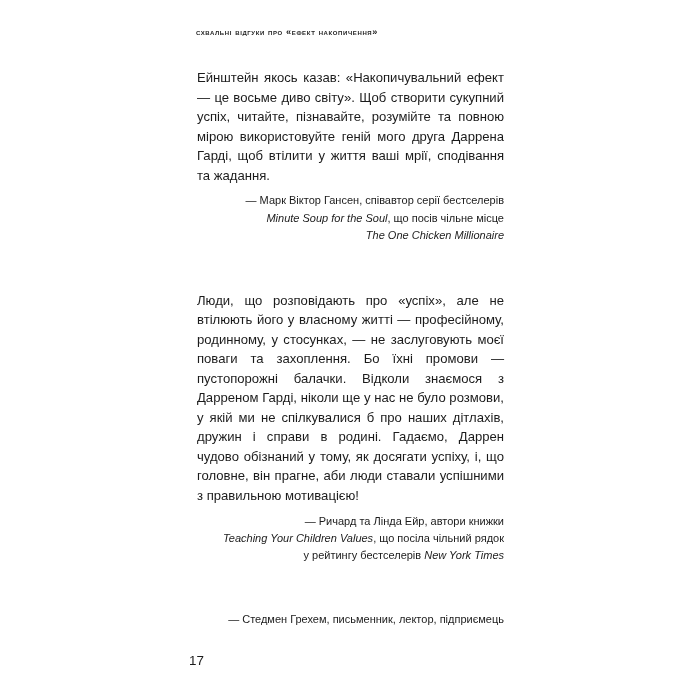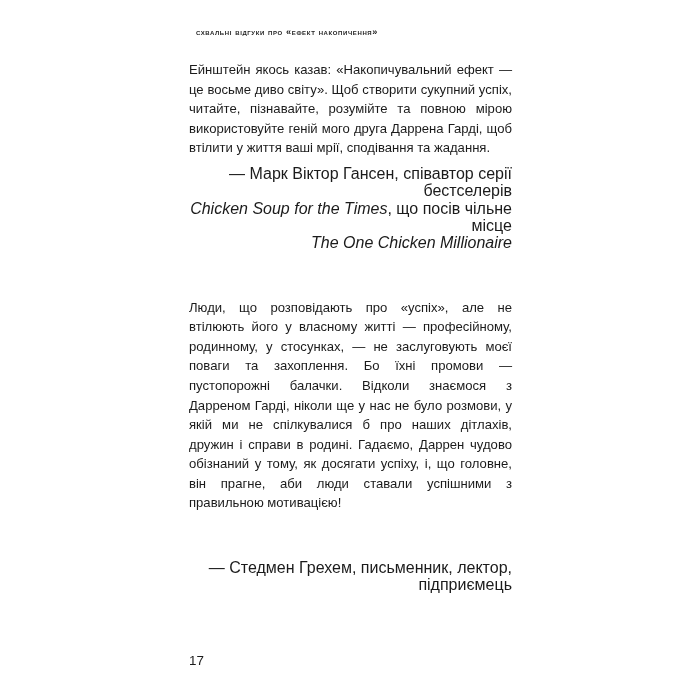--- a/index.html
+++ b/index.html
@@ -58,36 +58,36 @@
     margin: 0;
     font-weight: 400;
     hyphens: manual;
   }
 
   .para + .attrib {
     margin-top: 7px;
   }
 
   .attrib {
-    font-size: 16px;
+    font-size: 11px;
     line-height: 17.4px;
     text-align: right;
     color: #1b1b1b;
     margin: 0;
     font-weight: 400;
   }
   .attrib i, .attrib em {
     font-style: italic;
   }
   .attrib .ln {
     display: block;
   }
 
   .block {
-    margin: 0;
+    margin: 8px;
   }
   .block.b2 { margin-top: 46px; }
   .block.b3 { margin-top: 46px; }
 
   
   .folio {
     position: absolute;
     left: 189px;
     top: 652px;
     font-size: 13.4px;
@@ -102,27 +102,32 @@
 <div class="page">
 
   <div class="running-header">Схвальні відгуки про «Ефект накопичення»</div>
 
   <div class="column">
 
     <div class="block b1">
       <p class="para">Ейнштейн якось казав: «Накопичувальний ефект — це восьме диво світу». Щоб створити сукупний успіх, читайте, пізнавайте, розумійте та повною мірою використовуйте геній мого друга Даррена Гарді, щоб втілити у життя ваші мрії, сподівання та жадання.</p>
       <div class="attrib">
         <span class="ln">— Марк Віктор Гансен, співавтор серії бестселерів</span>
-        <span class="ln"><i>Chicken Soup for the Times</i>, що посів чільне місце</span>
+        <span class="ln"><i>Minute Soup for the Soul</i>, що посів чільне місце</span>
         <span class="ln"><i>The One Chicken Millionaire</i></span>
       </div>
     </div>
 
     <div class="block b2">
       <p class="para">Люди, що розповідають про «успіх», але не втілюють його у власному житті — професійному, родинному, у стосунках, — не заслуговують моєї поваги та захоплення. Бо їхні промови — пустопорожні балачки. Відколи знаємося з Дарреном Гарді, ніколи ще у нас не було розмови, у якій ми не спілкувалися б про наших дітлахів, дружин і справи в родині. Гадаємо, Даррен чудово обізнаний у тому, як досягати успіху, і, що головне, він прагне, аби люди ставали успішними з правильною мотивацією!</p>
+      <div class="attrib">
+        <span class="ln">— Ричард та Лінда Ейр, автори книжки</span>
+        <span class="ln"><i>Teaching Your Children Values</i>, що посіла чільний рядок</span>
+        <span class="ln">у рейтингу бестселерів <i>New York Times</i></span>
+      </div>
     </div>
 
     <div class="block b3">
       <div class="attrib">
         <span class="ln">— Стедмен Грехем, письменник, лектор, підприємець</span>
       </div>
     </div>
 
   </div>
 

